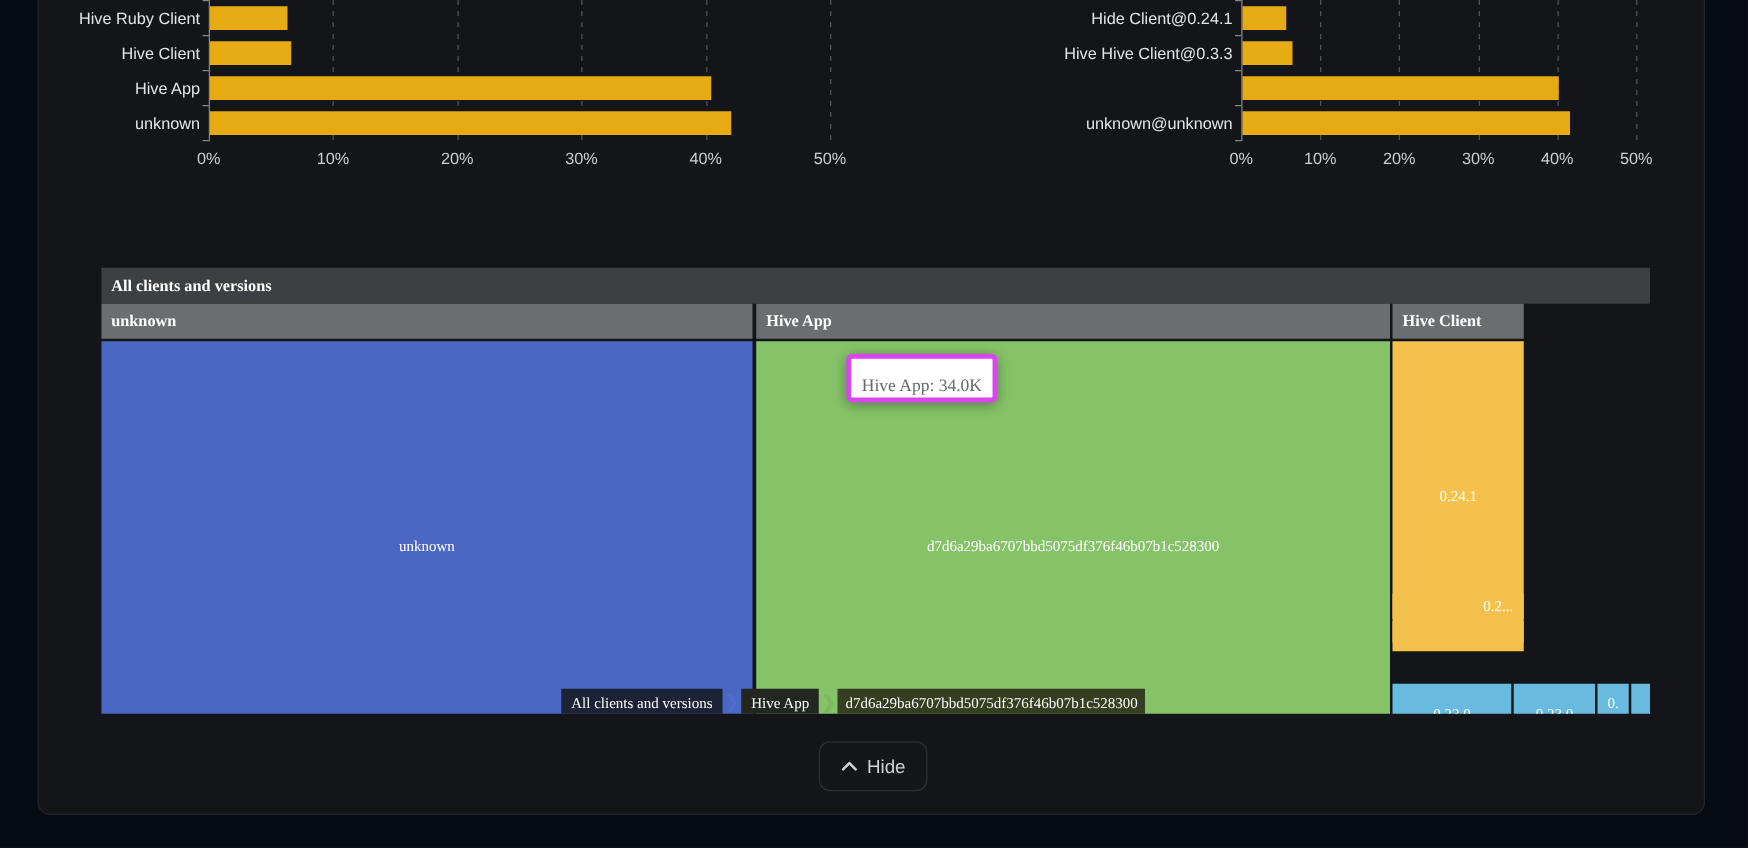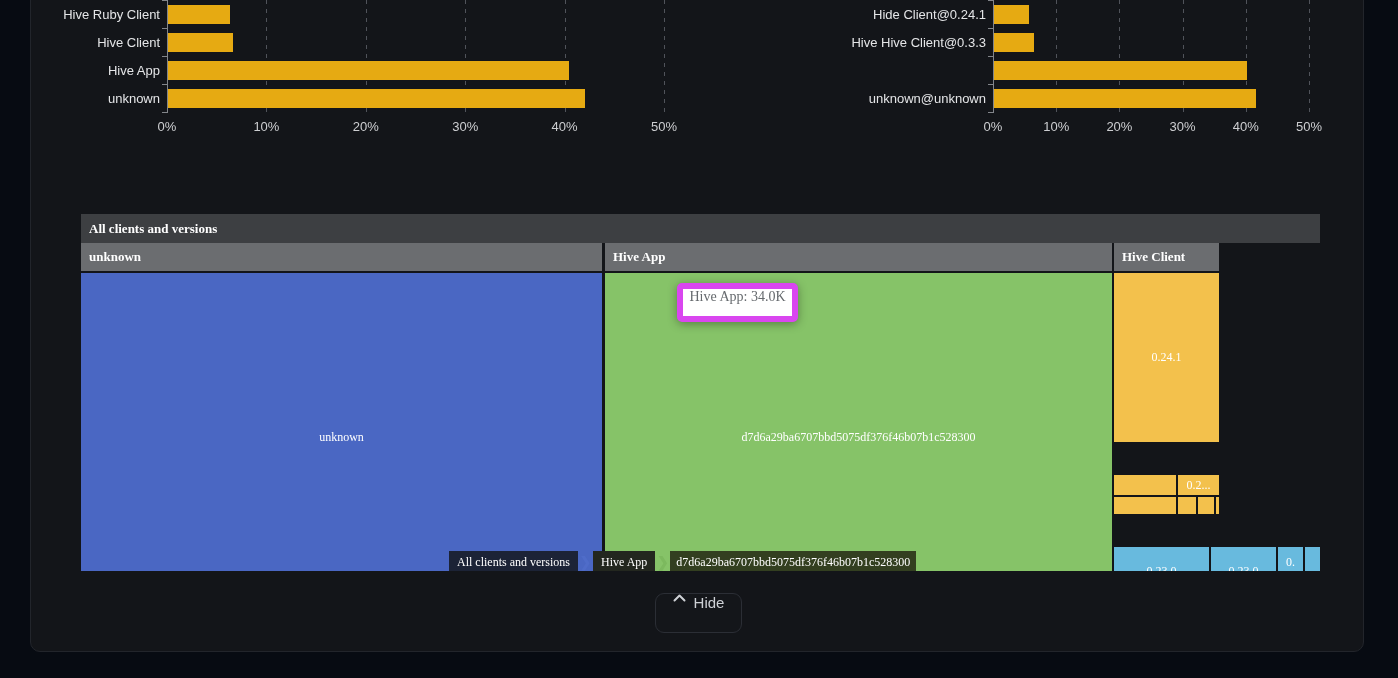--- a/index.html
+++ b/index.html
@@ -70,38 +70,38 @@
   .body-blue  { background:#4a67c3; }
   .body-green { background:#86c368; }
   .body-red   { background:#e35d5c; }
   .cell {
     position:absolute; display:flex; align-items:center; justify-content:center;
     color:#fff; font-size:12px; overflow:hidden; cursor:pointer; white-space:nowrap;
   }
   .cell-orange { background:#f3c14c; }
   .cell-blue   { background:#68bade; }
   
-  .cl-main { left:0; top:30px;  width:105px; height:169px; }
+  .cl-main { left:0; top:30px;  width:105px; height:248px; }
   .cl-r1a  { left:0; top:232px; width:62px;  height:20px; }
   .cl-r1b  { left:64px; top:232px; width:41px; height:20px; }
   .cl-r2a  { left:0; top:254px; width:62px;  height:17px; }
   .cl-r2b  { left:64px; top:254px; width:18px; height:17px; }
   .cl-r2c  { left:84px; top:254px; width:16px; height:17px; }
   .cl-r2d  { left:102px; top:254px; width:3px; height:17px; }
   
   .cli-c1 { left:0;    top:29px; width:95px; height:48px; }
   .cli-c2 { left:97px; top:29px; width:65px; height:48px; }
   .cli-c3 { left:164px;top:29px; width:25px; height:48px; }
   .cli-c4 { left:191px;top:29px; width:15px; height:48px; }
   .cli-c3 span { transform:translateY(-9px); display:inline-block; }
   
   .tooltip {
     position:absolute; left:596px; top:69px; width:121px; height:39px;
-    background:#ffffff; border:6px solid #d946ef; border-radius:5px;
-    display:flex; align-items:flex-start; justify-content:center;
+    background:#ffffff; border:4px solid #d946ef; border-radius:5px;
+    display:flex; align-items:flex-end; justify-content:center;
     color:#666a6e; font-size:14px; box-shadow:0 2px 10px rgba(0,0,0,.35);
     z-index:6; white-space:nowrap;
   }
   
   .breadcrumb {
     position:absolute; left:368px; top:337px; height:22px;
     display:flex; align-items:stretch; z-index:5; font-size:12px; color:#fff;
   }
   .bc-seg { display:flex; align-items:center; padding:0 8px; white-space:nowrap; cursor:pointer; }
   .bc-1 { background:#1c2336; }
@@ -110,21 +110,21 @@
   .bc-sep {
     width:15px; display:flex; align-items:center; justify-content:center;
     font-size:14px; font-weight:bold; background:transparent;
   }
   .sep-blue  { color:#4f6cc9; }
   .sep-green { color:#7cb95e; }
   
   .hide-btn {
     position:absolute; left:655px; top:593px; width:87px; height:40px;
     background:#14161a; border:1px solid #2b2e35; border-radius:9px;
-    display:flex; align-items:flex-start; justify-content:center; gap:8px;
+    display:flex; align-items:center; justify-content:center; gap:8px;
     color:#ced1d6; font-size:15px; cursor:pointer;
   }
 </style>
 </head>
 <body>
 
 <div class="panel"></div>
 
 <div class="barchart" id="chart-left">
   <div class="ylabels">

